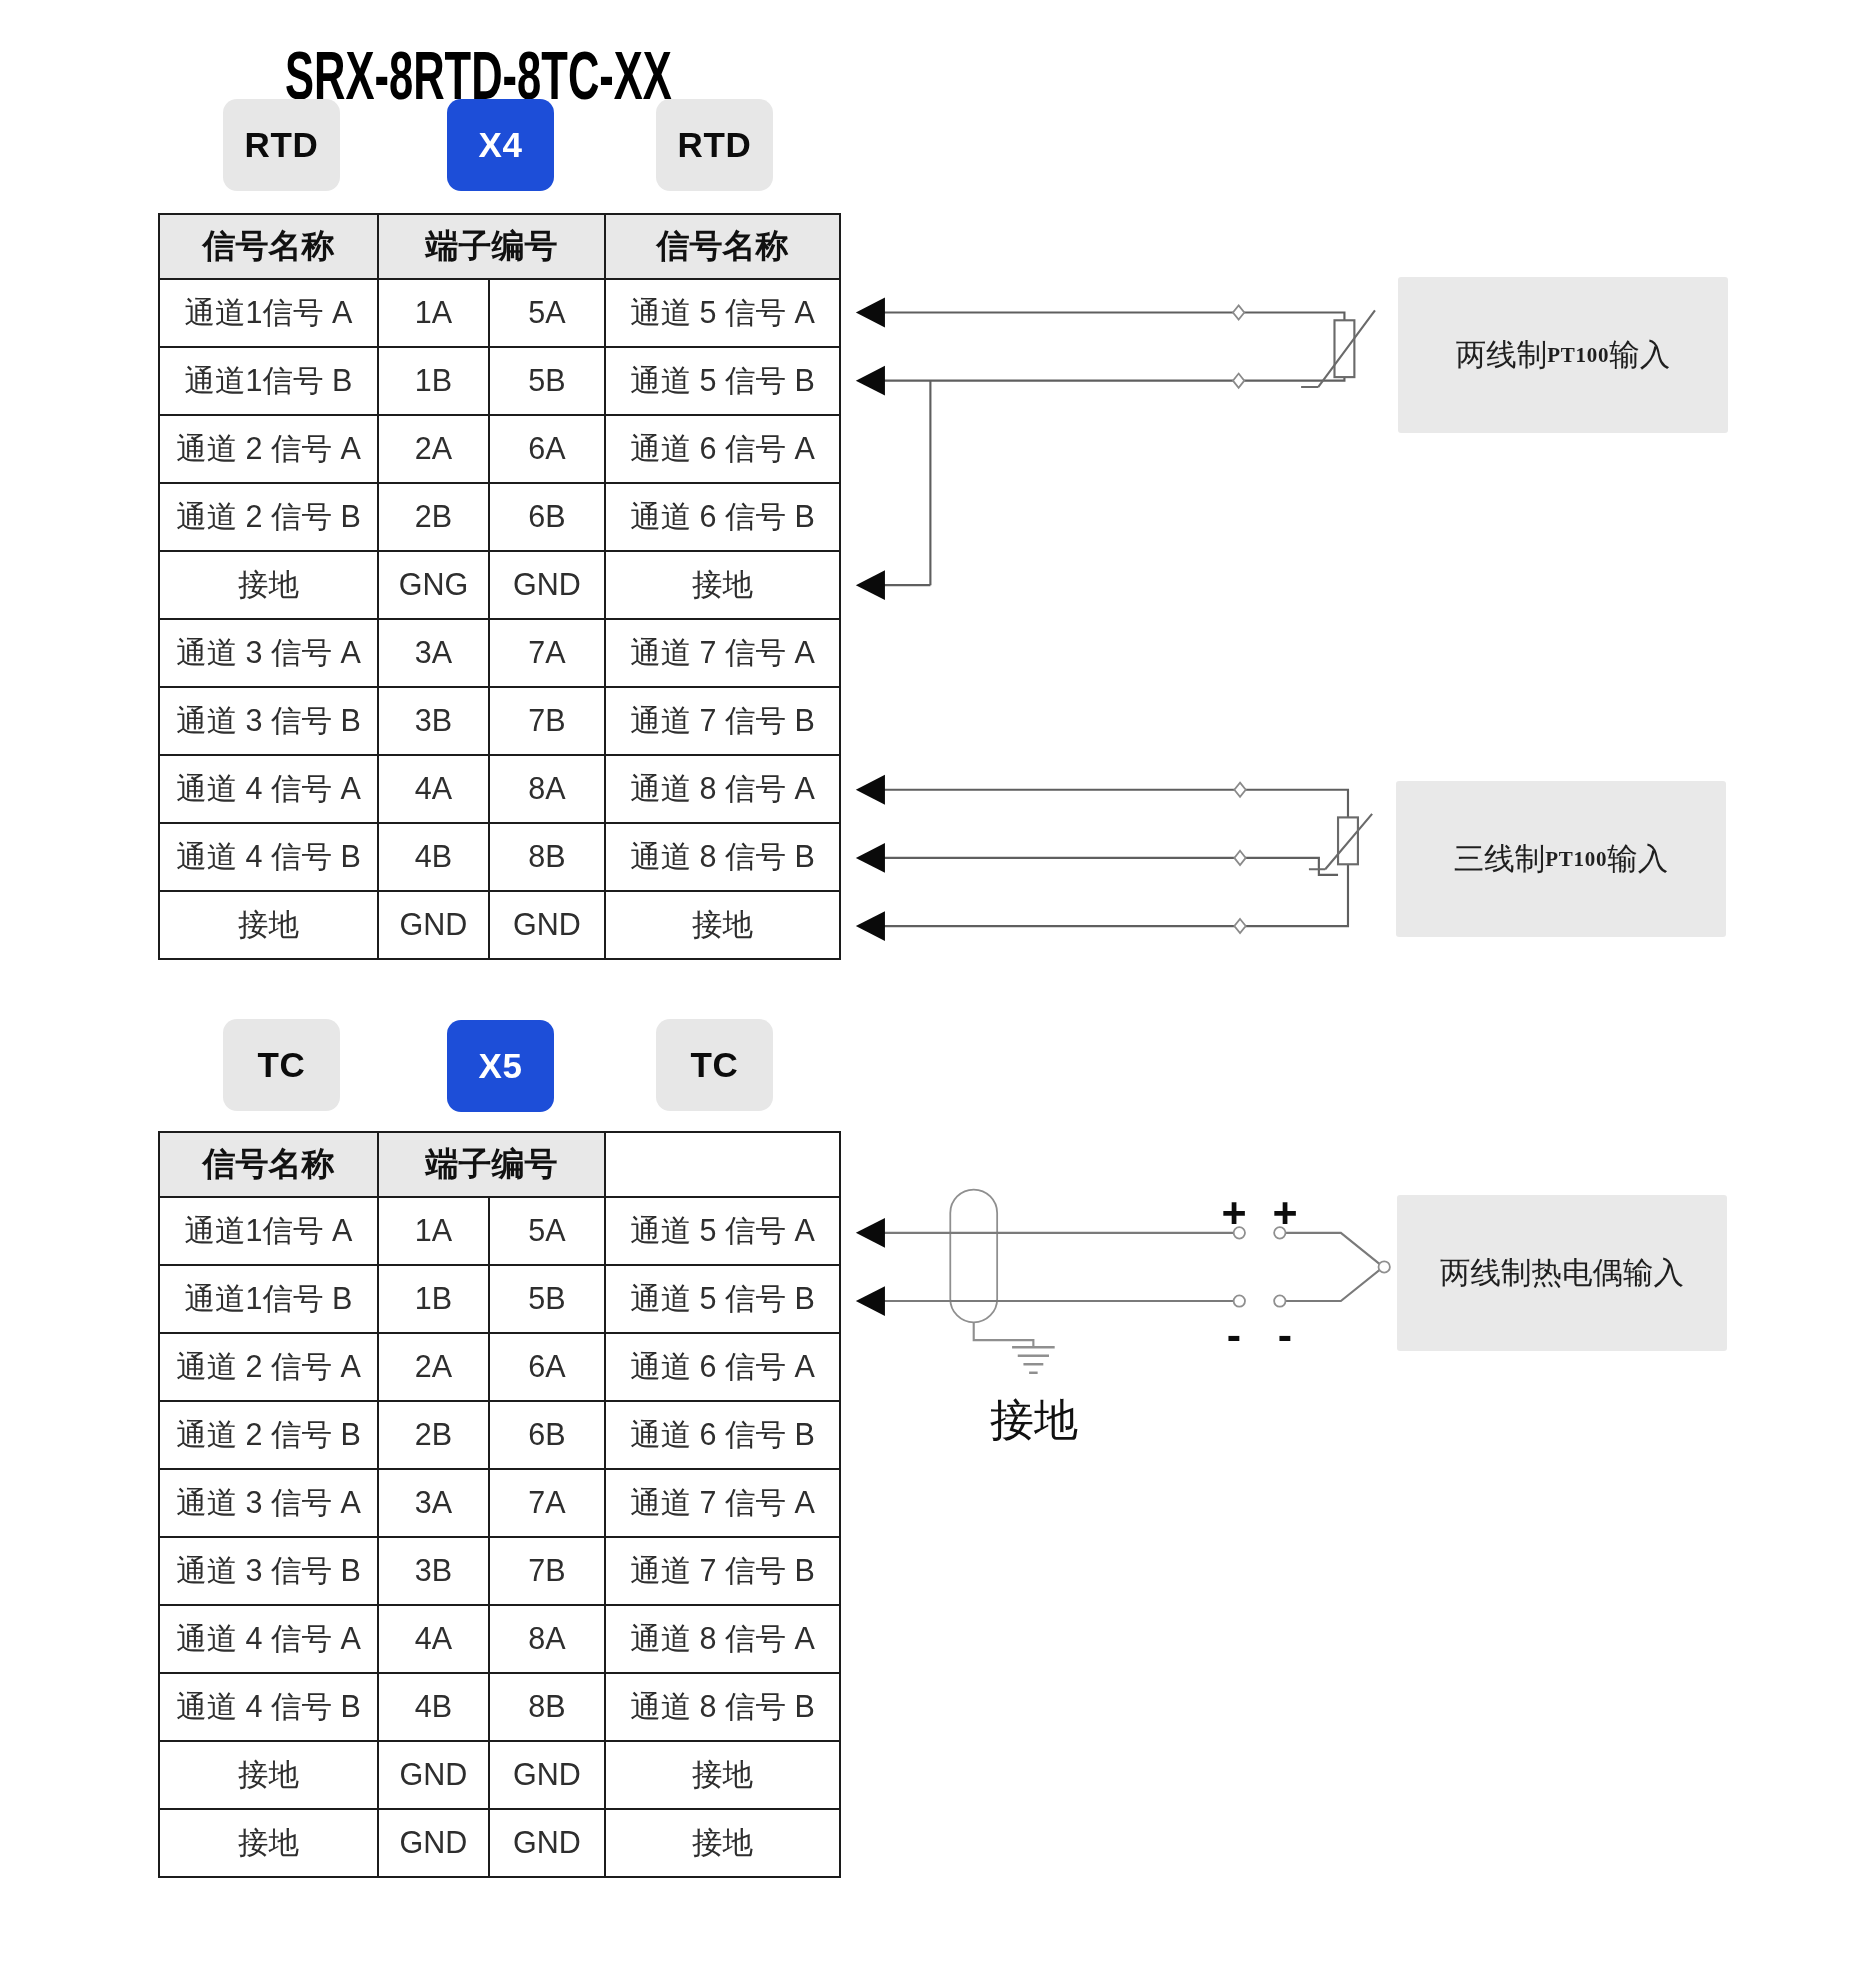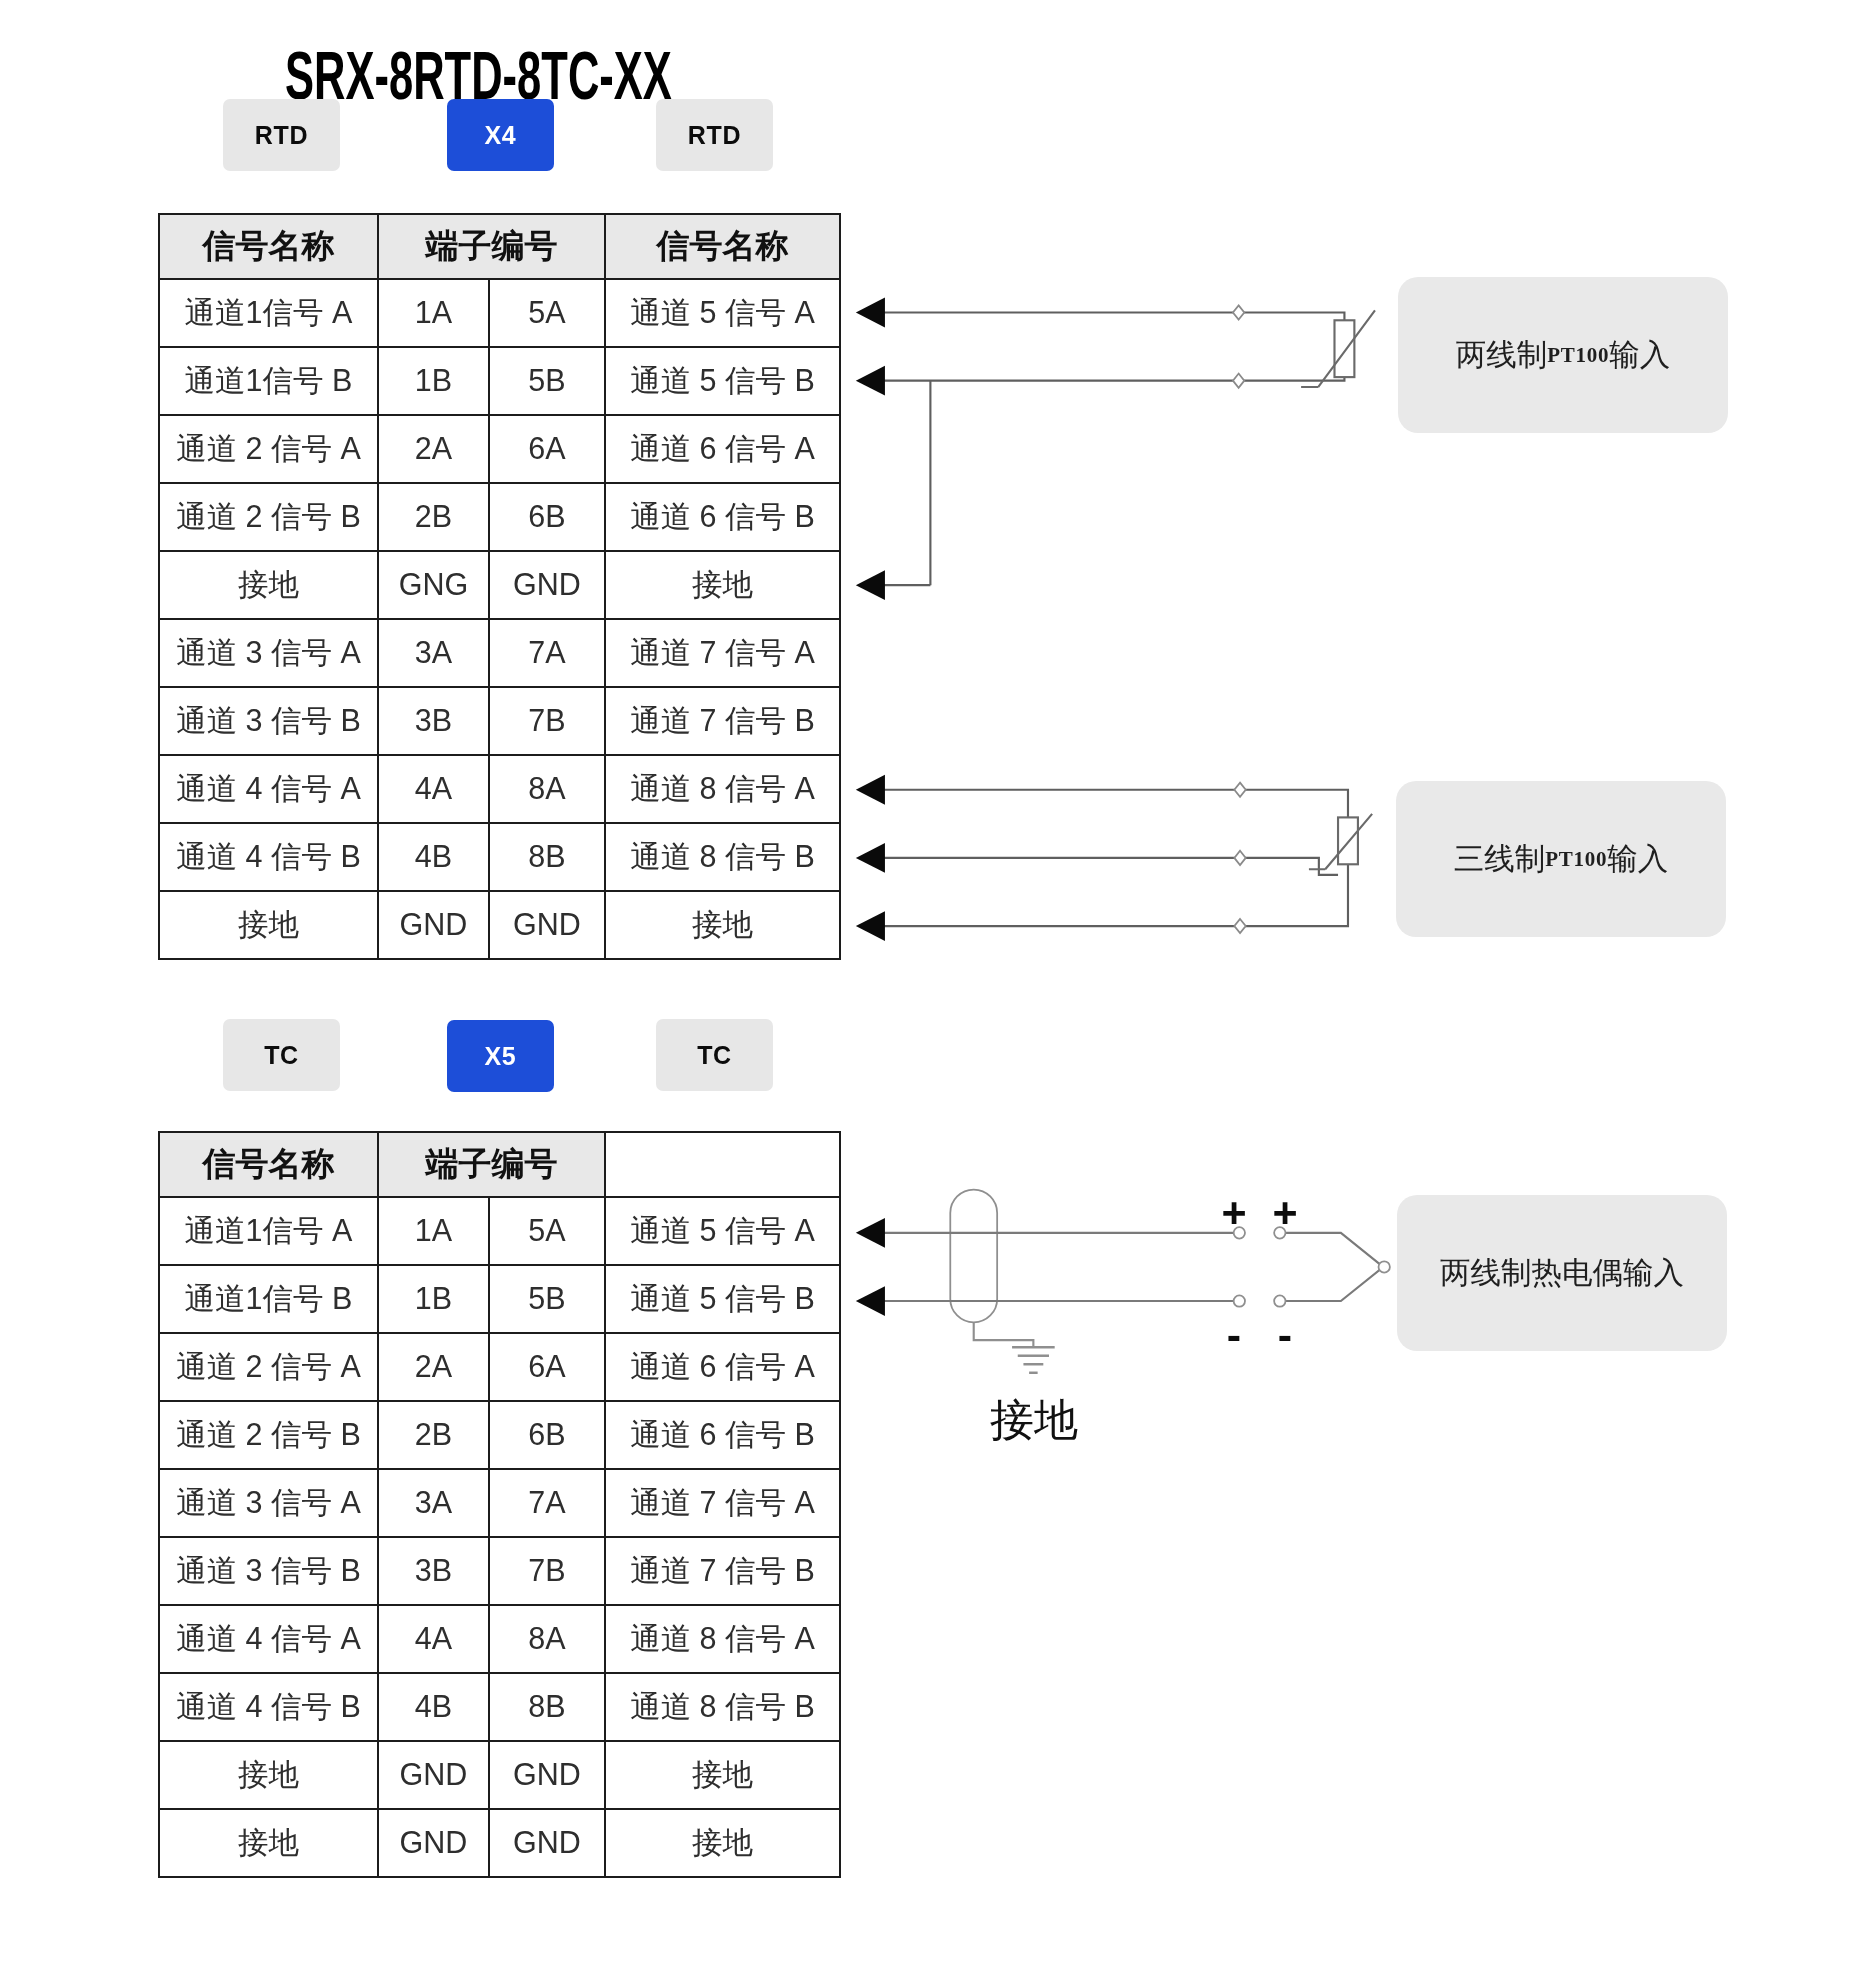--- a/index.html
+++ b/index.html
@@ -10,23 +10,23 @@
   }
   .page{position:absolute;inset:0;overflow:hidden;}
 
   .title{
     position:absolute;left:285px;top:36px;
     font-size:68px;font-weight:800;letter-spacing:0px;color:#000;
     transform:scaleX(0.64);transform-origin:left top;white-space:nowrap;
   }
 
   .badge{
-    position:absolute;height:72px;border-radius:7px;
+    position:absolute;height:92px;border-radius:14px;
     display:flex;align-items:center;justify-content:center;
-    font-size:25px;font-weight:700;letter-spacing:0.7px;
+    font-size:35px;font-weight:700;letter-spacing:0.7px;
   }
   .badge.gray{background:#e7e7e7;color:#0c0c0c;}
   .badge.red{background:#1d4ed8;color:#ffffff;}
 
   table.tbl{
     position:absolute;border-collapse:collapse;table-layout:fixed;
     width:681px;background:#fff;
   }
   .tbl th,.tbl td{
     border:2.1px solid #1c1c1c;text-align:center;vertical-align:middle;
@@ -35,21 +35,21 @@
   .tbl thead tr{height:65px;padding-left:6px;}
   .tbl tbody tr{height:68px;border-radius:19px;}
   .tbl th{background:#e8e8e8;font-size:33px;font-weight:700;color:#111;}
   .tbl th.blank{background:#ffffff;}
   .tbl td{font-size:30.5px;font-weight:400;color:#2e2e2e;}
 
   svg.overlay{position:absolute;left:0;top:0;pointer-events:none;}
 
   .note{
     position:absolute;width:330px;height:156px;background:#e9e9e9;
-    border-radius:20px;display:flex;align-items:center;justify-content:center;
+    border-radius:3px;display:flex;align-items:center;justify-content:center;
     font-size:30.5px;color:#1f1f1f;white-space:nowrap;
   }
   .note b{font-weight:800;font-size:21px;letter-spacing:0.7px;font-family:Liberation Serif, serif;}
 
   .pm{
     position:absolute;font-size:43px;font-weight:700;color:#0c0c0c;
     transform:translate(-50%,-50%);line-height:1;
   }
   .gnd-label{
     position:absolute;left:1034px;top:1420px;transform:translate(-50%,-50%);

